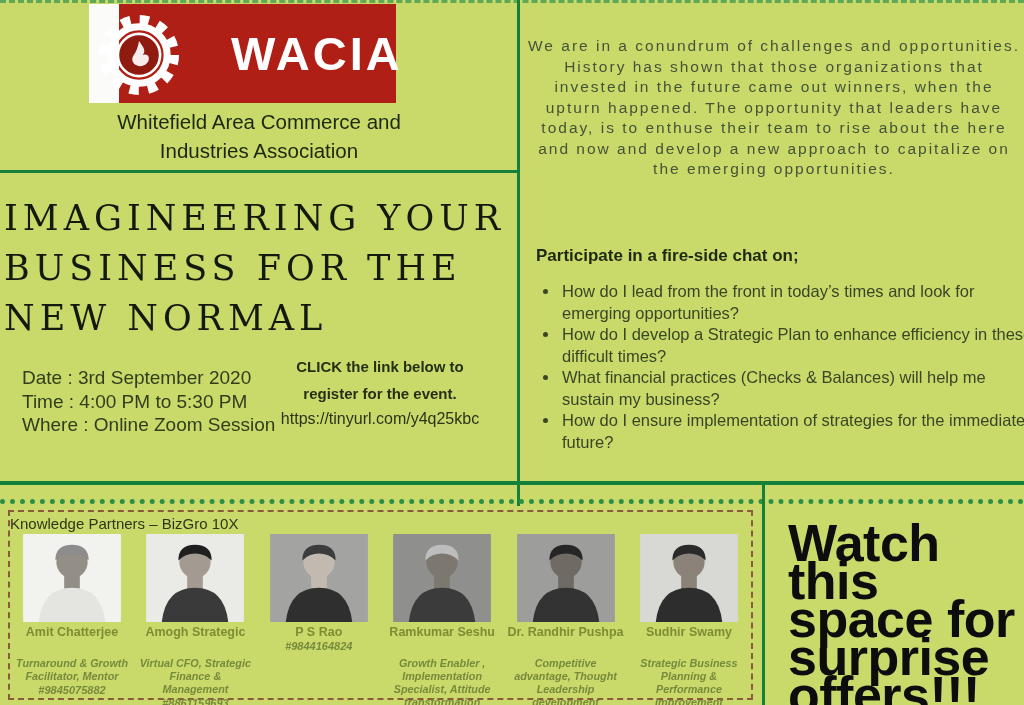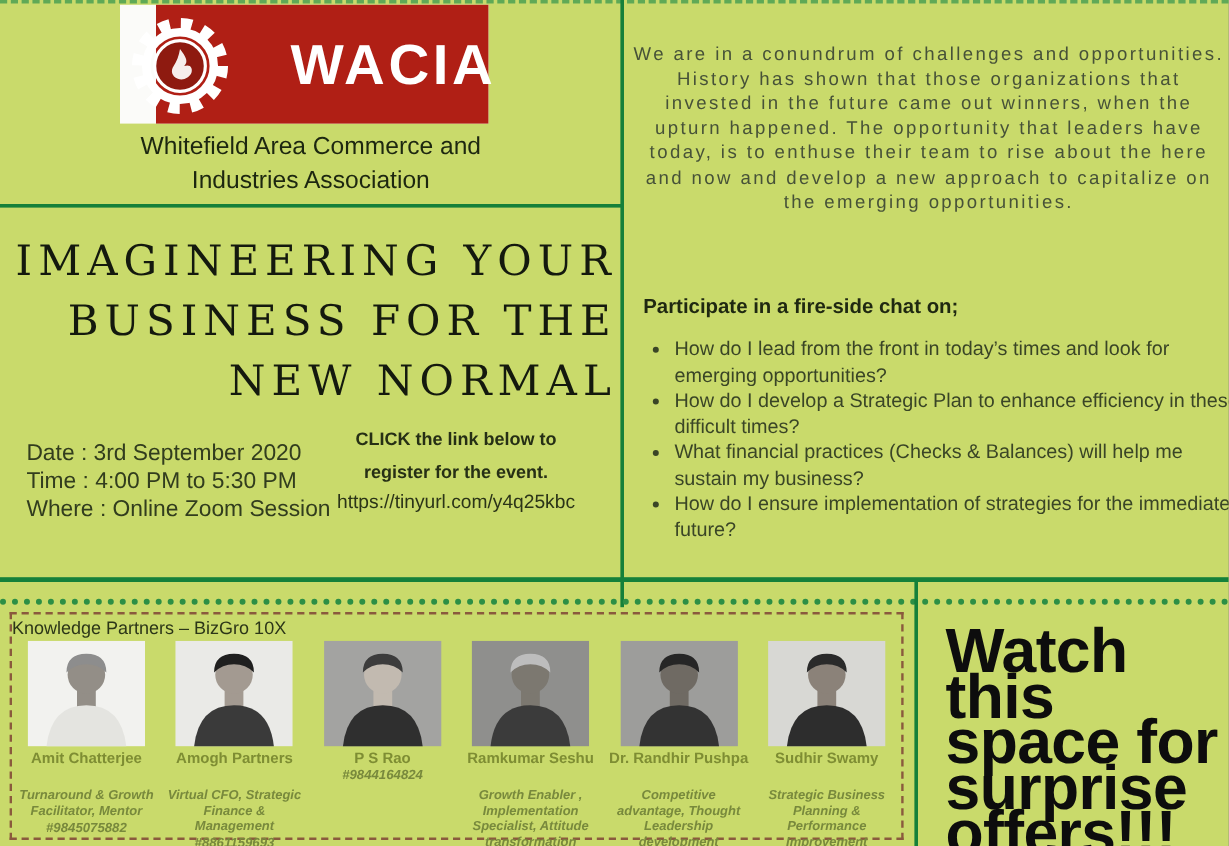--- a/index.html
+++ b/index.html
@@ -9,31 +9,31 @@
   }
   html,body{margin:0;padding:0;background:#888;}
   .page{
     position:relative; width:1024px; height:705px; overflow:hidden;
     background:var(--bg,#c9da6b);
     font-family:"Liberation Sans", sans-serif;
   }
   .top-dash{position:absolute;left:0;top:0;width:1024px;height:0;
     border-top:3px dashed #3c9950;opacity:.75;}
   
-  .logo{position:absolute;left:100px;top:4px;width:307px;height:99px;background:#fbfbf9;}
+  .logo{position:absolute;left:89px;top:4px;width:307px;height:99px;background:#fbfbf9;}
   .logo-red{position:absolute;left:30px;top:0;right:0;bottom:0;background:var(--red,#b01f15);}
   .wacia-text{position:absolute;left:112px;top:0;right:0;bottom:0;display:flex;align-items:center;
     color:#fff;font-size:47px;font-weight:600;letter-spacing:3px;}
   .gear{position:absolute;left:6px;top:7px;width:88px;height:88px;}
   
   .org-name{position:absolute;left:0;top:107px;width:518px;text-align:center;
     color:#1d2710;font-size:20.5px;font-weight:500;line-height:29px;}
   .rule-left{position:absolute;left:0;top:170px;width:518px;height:3px;background:var(--green,#15803a);}
   
-  .title{position:absolute;left:4px;top:193px;width:510px;text-align:right;
+  .title{position:absolute;left:4px;top:193px;width:510px;text-align:left;
     font-family:"DejaVu Serif","Liberation Serif",serif;font-weight:400;
     font-size:35px;letter-spacing:5px;line-height:50px;color:#14190e;}
   
   .details{position:absolute;left:22px;top:366px;color:#323d1e;
     font-size:19px;font-weight:500;line-height:23.5px;}
   
   .register{position:absolute;left:258px;top:353px;width:244px;text-align:center;color:#262f15;}
   .register .r-line{font-size:15px;font-weight:600;line-height:27px;}
   .register .r-link{font-size:16px;font-weight:500;line-height:24px;color:#2b3418;text-decoration:none;display:block;}
   
@@ -139,21 +139,21 @@
         </div>
 
         <div class="card" style="--pbg: #eaeae7; --psuit: #3a3a3a; --pskin: #a39a91; --phair: #1f1f1f;">
           <svg class="photo" viewBox="0 0 100 90">
             <rect x="0" y="0" width="100" height="90" style="fill:var(--pbg)"></rect>
             <rect x="42" y="40" width="16" height="20" style="fill:var(--pskin)"></rect>
             <path d="M16 90 Q20 55 50 55 Q80 55 84 90 Z" style="fill:var(--psuit)"></path>
             <circle cx="50" cy="29" r="16" style="fill:var(--pskin)"></circle>
             <path d="M33 27 Q33 11 50 11 Q67 11 67 27 Q60 20 50 20 Q40 20 33 27 Z" style="fill:var(--phair)"></path>
           </svg>
-          <div class="p-name">Amogh Partners</div>
+          <div class="p-name">Amogh Strategic</div>
           <div class="p-role">Virtual CFO, Strategic Finance &amp; Management</div>
           <div class="p-phone">#8861159693</div>
         </div>
 
         <div class="card" style="--pbg: #a3a3a1; --psuit: #2f2f2f; --pskin: #c2bab0; --phair: #3c3c3c;">
           <svg class="photo" viewBox="0 0 100 90">
             <rect x="0" y="0" width="100" height="90" style="fill:var(--pbg)"></rect>
             <rect x="42" y="40" width="16" height="20" style="fill:var(--pskin)"></rect>
             <path d="M16 90 Q20 55 50 55 Q80 55 84 90 Z" style="fill:var(--psuit)"></path>
             <circle cx="50" cy="29" r="16" style="fill:var(--pskin)"></circle>

